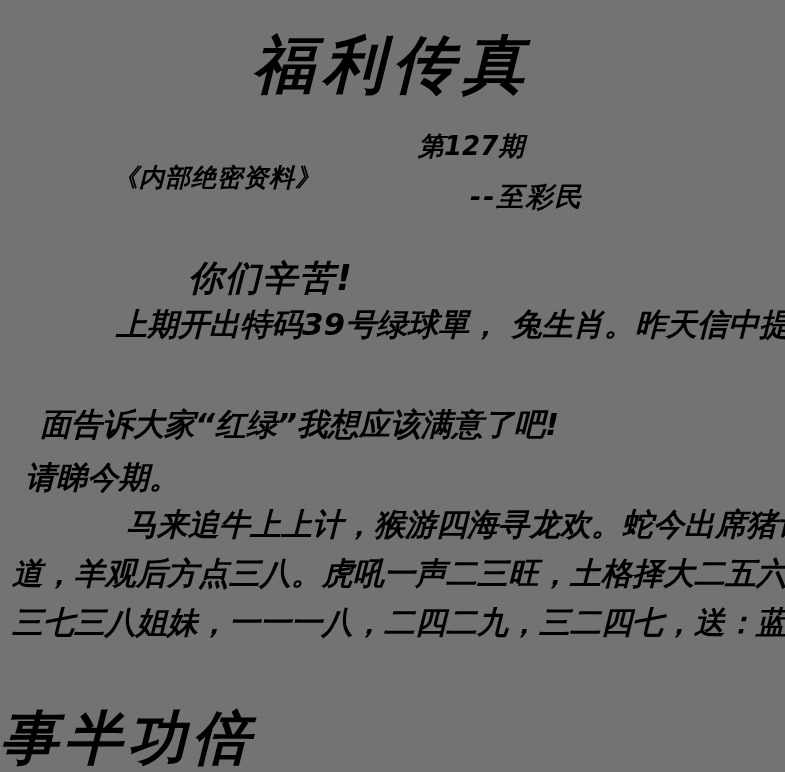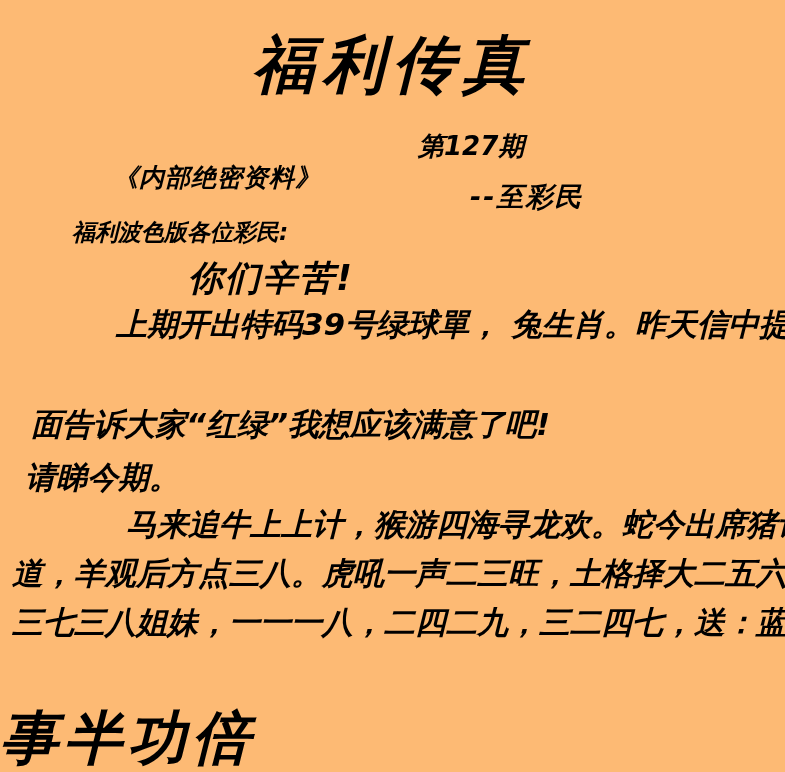--- a/index.html
+++ b/index.html
@@ -4,21 +4,21 @@
 <style>
   html, body {
     margin: 0;
     padding: 0;
     background: #ffffff;
   }
   .page {
     position: relative;
     width: 785px;
     height: 772px;
-    background: #fdba74;
+    background: #737373;
     color: #000000;
     font-family: "DejaVu Sans", sans-serif;
     overflow: hidden;
   }
   .cal {
     font-style: italic;        
     font-weight: bold;
   }
   .abs {
     position: absolute;
@@ -61,21 +61,21 @@
     left: 188px;
     font-size: 35px;
     letter-spacing: 2px;
   }
   .body-line {
     font-size: 31px;
     letter-spacing: 0px;
   }
   .line-0 { top: 306px; left: 116px; }
   .line-1 { top: 356px; left: 28px;  }
-  .line-2 { top: 406px; left: 31px;  }
+  .line-2 { top: 406px; left: 40px;  }
   .line-3 { top: 459px; left: 25px;  }
   .line-4 { top: 506px; left: 126px; }
   .line-5 { top: 555px; left: 12px;  }
   .line-6 { top: 604px; left: 12px;  }
   .footer-slogan {
     top: 658px;
     left: 0;
     width: 100%;
     font-size: 58px;
     letter-spacing: 6px;
@@ -88,21 +88,20 @@
 <div class="page">
 
   <div class="abs cal masthead-title">福利传真</div>
 
   <div class="abs cal classification">《内部绝密资料》</div>
 
   <div class="abs cal issue">第127期</div>
 
   <div class="abs cal dedication">--至彩民</div>
 
-  <div class="abs cal salutation">福利波色版各位彩民:</div>
 
   <div class="abs cal greeting">你们辛苦!</div>
 
   <div class="abs cal body-line line-0">上期开出特码39号绿球單， 兔生肖。昨天信中提供</div>
 
 
   <div class="abs cal body-line line-2">面告诉大家“红绿”我想应该满意了吧!</div>
 
   <div class="abs cal body-line line-3">请睇今期。</div>
 

